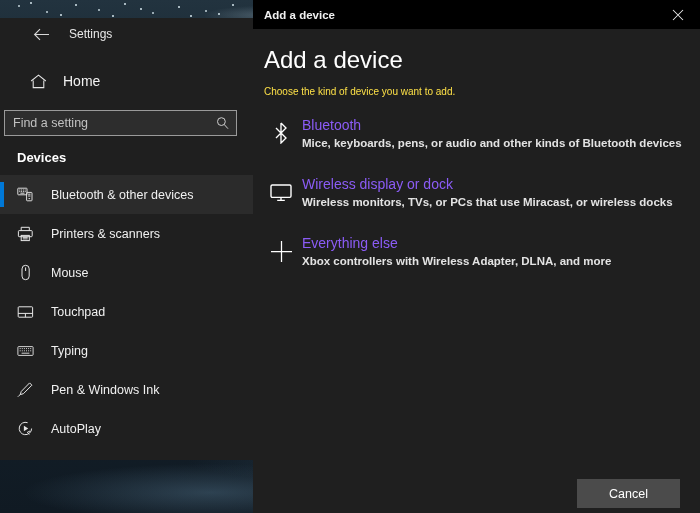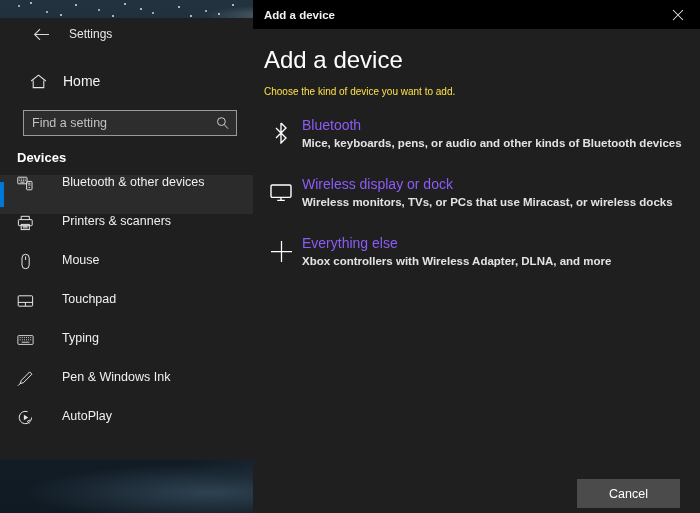--- a/index.html
+++ b/index.html
@@ -57,21 +57,21 @@
 
   .nav-home {
     display: flex; align-items: center;
     height: 34px;
     margin-top: 14px;
     padding-left: 30px;
     gap: 16px;
   }
   .nav-home .label { font-size: 14px; color: #f2f2f2; }
 
-  #search-wrap { padding: 12px 16px 0 23px; }
+  #search-wrap { padding: 12px 16px 0 4px; }
   #search-box {
     position: relative;
     height: 26px;
     background: #2d2d2d;
     border: 1px solid #9a9a9a;
     display: flex; align-items: center;
   }
   #search-input {
     flex: 1;
     background: transparent;
@@ -92,24 +92,24 @@
   #devices-heading {
     padding: 14px 0 0 17px;
     font-size: 13px;
     font-weight: bold;
     color: #ffffff;
   }
 
   #nav-list { margin-top: 10px; }
   .nav-item {
     position: relative;
-    display: flex; align-items: flex-start;
+    display: flex; align-items: center;
     height: 39px;
     padding-left: 17px;
-    gap: 28px;
+    gap: 17px;
     cursor: default;
   }
   .nav-item.selected { background: #2b2b2b; }
   .nav-item.selected::before {
     content: "";
     position: absolute;
     left: 0; top: 7px;
     width: 4px; height: 25px;
     background: #0078d7;
   }

